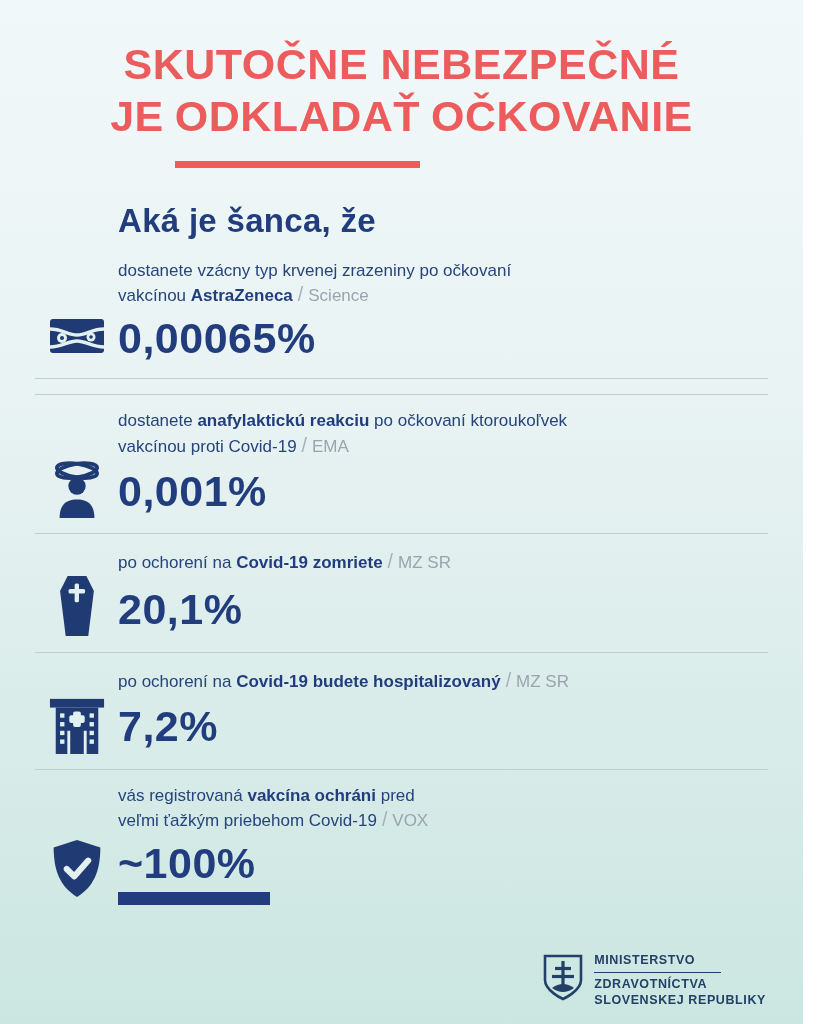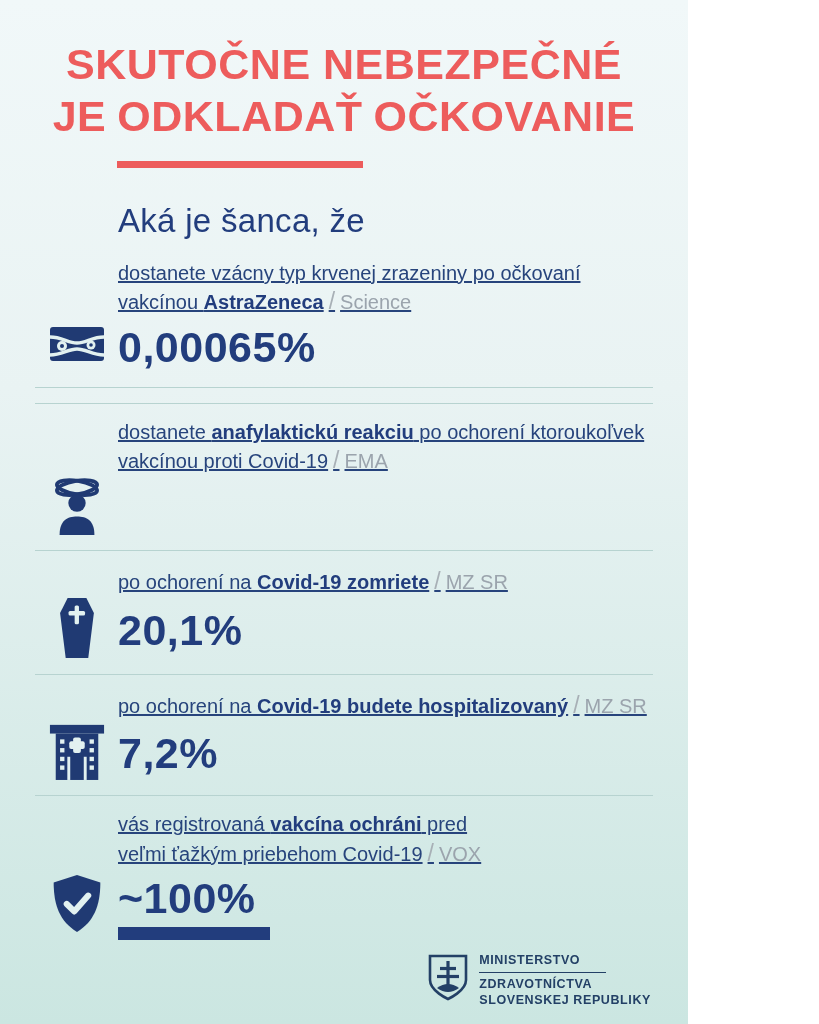--- a/index.html
+++ b/index.html
@@ -2,44 +2,44 @@
 <html><head>
 <meta charset="utf-8">
 <style>
   html,body{margin:0;padding:0;}
   body{
     width:819px;height:1024px;
     font-family:"Liberation Sans","DejaVu Sans",sans-serif;
     overflow:hidden;
   }
   .page{
-    position:relative;width:688px;height:1024px;
+    position:relative;width:803px;height:1024px;
     background:linear-gradient(180deg,#f1f8f9 0%,#e9f3f3 38%,#cbe6e1 100%);
   }
   
   .title{
     padding-top:38px;text-align:center;
     font-size:43px;font-weight:800;line-height:1.22;
     color:#ed5c5c;letter-spacing:.5px;
   }
   .title .u{
     display:inline-block;border-bottom:7px solid #ed5c5c;
     padding-bottom:18px;margin:0 11px;
   }
   
   .content{padding:0 35px;color:#223d7d;}
   .subtitle{
     margin:34px 0 20px 83px;
-    font-size:33px;font-weight:400;letter-spacing:.3px;
+    font-size:33px;font-weight:700;letter-spacing:.3px;
   }
   .row{
     display:grid;grid-template-columns:83px 1fr;
     grid-template-areas:"sp desc" "icon value";
   }
-  .desc{grid-area:desc;font-size:20px;line-height:1.32;color:#27447c;text-decoration:underline;}
+  .desc{grid-area:desc;font-size:17px;line-height:1.32;color:#27447c;}
   .desc .b{font-weight:800;color:#223d7d;}
   .src{color:#9ba4ad;white-space:nowrap;}
   .src .sep{font-weight:300;font-size:1.15em;margin:0 5px;color:#a8b0b6;}
   .icon-box{grid-area:icon;align-self:center;justify-self:center;line-height:0;}
   .value{
     grid-area:value;align-self:center;
     font-size:43px;font-weight:800;letter-spacing:.5px;
     color:#223d7d;margin-top:6px;
   }
   .value .vu{
@@ -102,23 +102,24 @@
     <div class="row">
       <div class="icon-box">
         <svg class="icn" width="58" height="60" viewBox="0 0 60 62">
           <ellipse class="ns" cx="30" cy="13" rx="21" ry="7" stroke-width="4" transform="rotate(9 30 13)"></ellipse>
           <ellipse class="ns" cx="30" cy="13" rx="21" ry="7" stroke-width="4" transform="rotate(-9 30 13)"></ellipse>
           <circle cx="30" cy="29" r="9"></circle>
           <path d="M12 62 C12 47 20 43 30 43 C40 43 48 47 48 62 Z"></path>
         </svg>
       </div>
       <div class="desc">
-        <div><span>dostanete </span><span class="b">anafylaktickú reakciu</span><span> po ochorení ktoroukoľvek</span></div>
+        <div><span>dostanete </span><span class="b">anafylaktickú reakciu</span><span> po očkovaní ktoroukoľvek</span></div>
         <div><span>vakcínou proti Covid-19</span><span class="src"><span class="sep">/</span><span>EMA</span></span></div>
       </div>
+      <div class="value">0,001%</div>
     </div>
     <div class="divider"></div>
 
     <div class="row">
       <div class="icon-box">
         <svg class="icn" width="44" height="62" viewBox="0 0 46 66">
           <path d="M13 1 H33 L41 17 L35 65 H11 L5 17 Z"></path>
           <rect class="lt" x="20.5" y="9" width="4.6" height="20" rx="1.6"></rect>
           <rect class="lt" x="14" y="15" width="17.6" height="4.6" rx="1.6"></rect>
         </svg>

